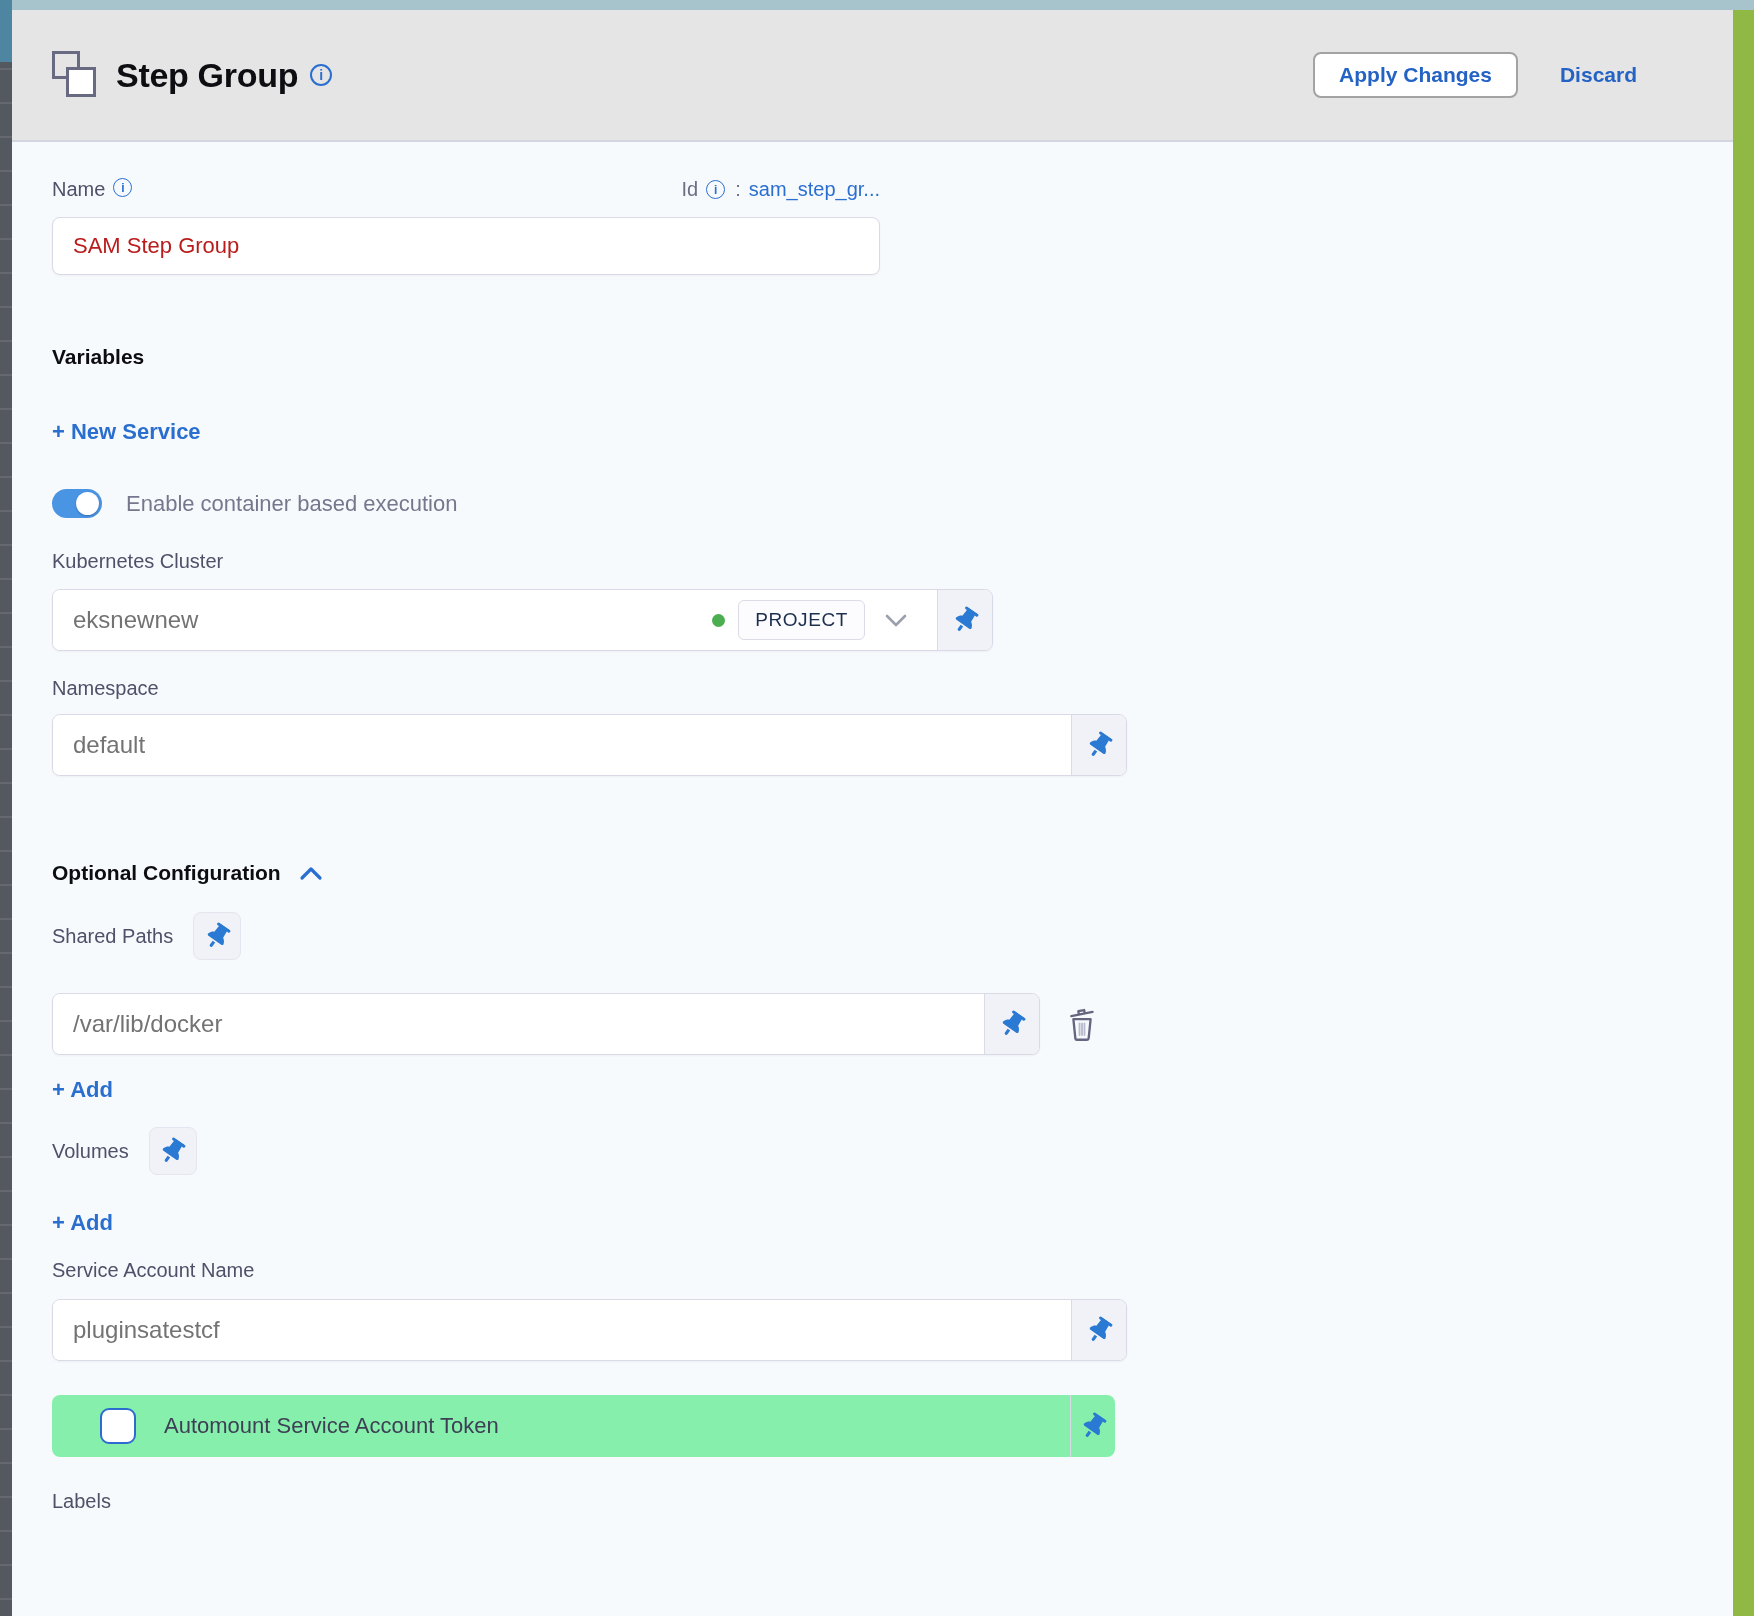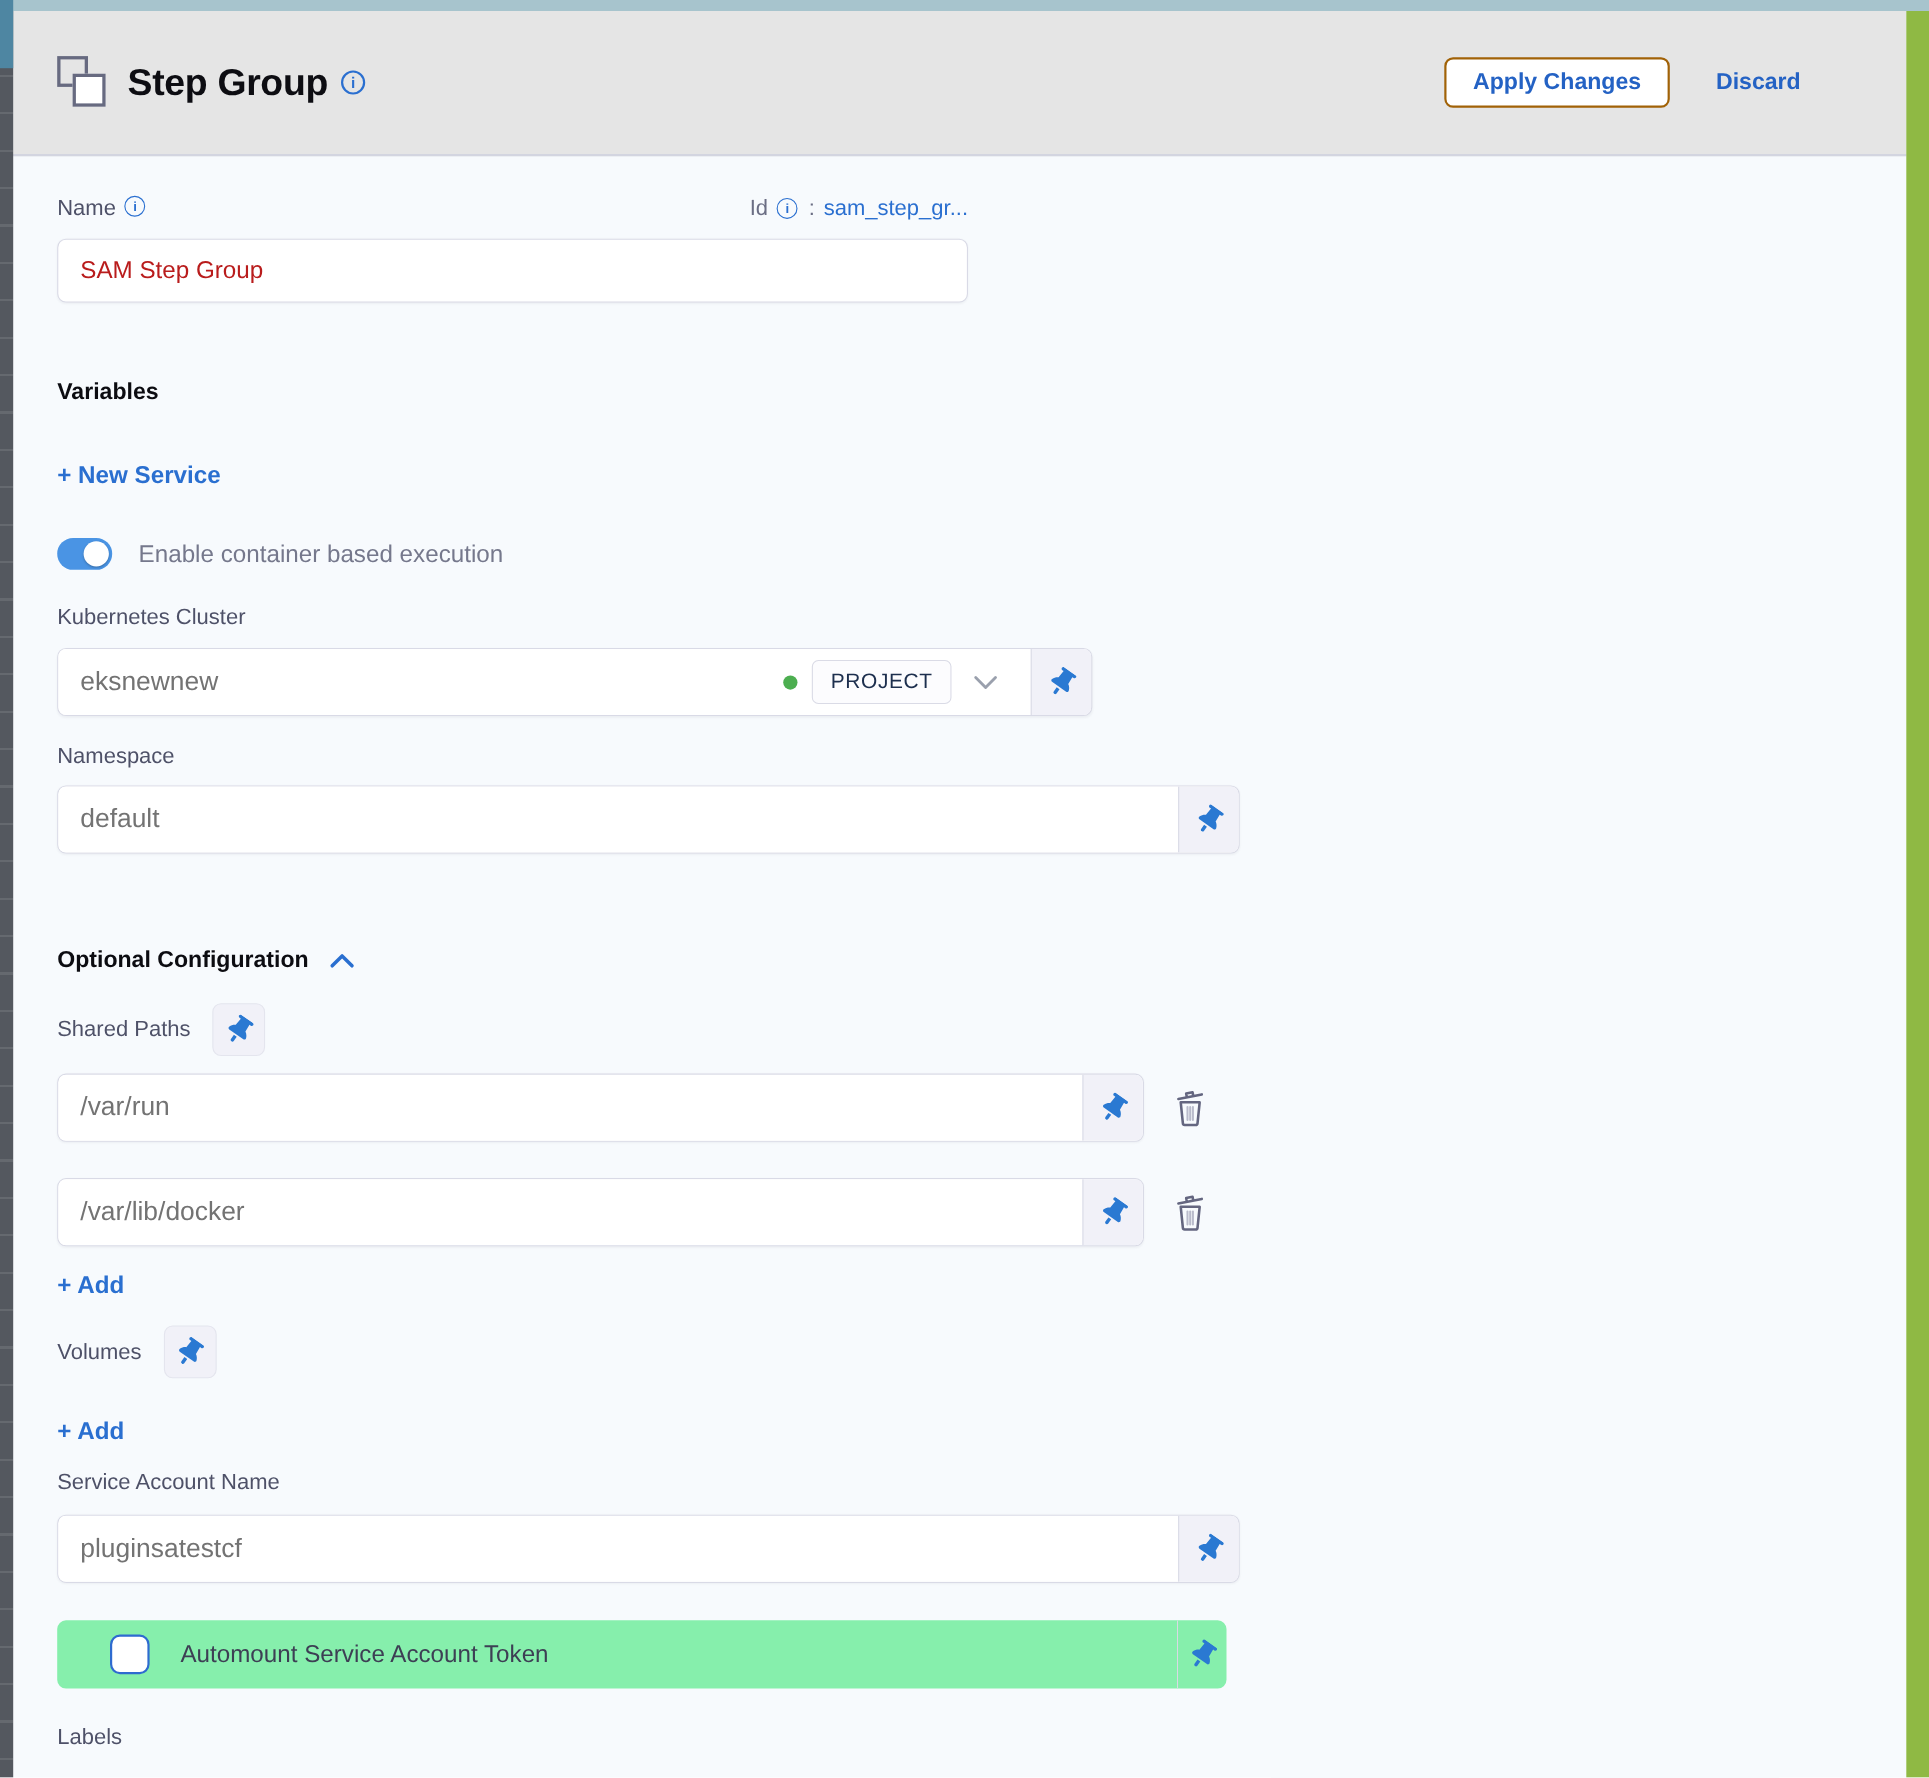--- a/index.html
+++ b/index.html
@@ -38,21 +38,21 @@
   .sg-icon .front { left:14px; top:16px; width:30px; height:30px; background:#ffffff; }
   .panel-title { margin-left:18px; font-size:34px; font-weight:700; color:#0d0d12; letter-spacing:-0.3px; }
   .info-badge {
     display:inline-flex; align-items:center; justify-content:center;
     width:22px; height:22px; border:2px solid #2a6fd0; border-radius:50%;
     color:#2a6fd0; font-size:14px; font-weight:700; margin-left:12px; flex:none;
   }
   .info-badge.small { width:19px; height:19px; border-width:1.5px; font-size:12px; margin-left:8px; }
   .header-spacer { flex:1; }
   .apply-btn {
-    height:46px; padding:0 24px; background:#ffffff; border:2px solid #a16207; border-radius:8px;
+    height:46px; padding:0 24px; background:#ffffff; border:2px solid #a3a3a3; border-radius:8px;
     color:#2462c4; font-size:21px; font-weight:700; font-family:"Liberation Sans",sans-serif; cursor:pointer;
   }
   .discard-link { margin-left:42px; color:#2462c4; font-size:21px; font-weight:700; cursor:pointer; }
 
   
   .field-label { font-size:20px; color:#4e5168; }
   .section-heading { font-size:21px; font-weight:700; color:#0c0c11; }
   .link { color:#2a6fd0; font-size:22px; font-weight:600; cursor:pointer; display:inline-block; }
 
   
@@ -229,24 +229,25 @@
     
     <div class="inline-pin-row">
       <span class="field-label">Shared Paths</span>
       <span class="pin-button">
         <svg class="pin-svg" viewBox="0 0 384 512">
             <path d="M32 32C32 14.3 46.3 0 64 0H320c17.7 0 32 14.3 32 32s-14.3 32-32 32H290.5l11.4 148.2c36.7 19.9 65.7 53.2 79.5 94.7l1 3c3.3 9.8 1.6 20.5-4.4 28.8s-15.7 13.3-26 13.3H32c-10.3 0-19.9-4.9-26-13.3s-7.7-19-4.4-28.8l1-3c13.8-41.5 42.8-74.8 79.5-94.7L93.5 64H64C46.3 64 32 49.7 32 32zM160 384h64v96c0 17.7-14.3 32-32 32s-32-14.3-32-32V384z"></path>
           </svg>
       </span>
     </div>
 
-    <div class="path-row">
+
+    <div class="path-row second">
       <div class="input-group w-path">
         <div class="ig-main">
-          <span class="ig-text">/var/run</span>
+          <span class="ig-text">/var/lib/docker</span>
         </div>
         <div class="ig-addon">
           <svg class="pin-svg" viewBox="0 0 384 512">
               <path d="M32 32C32 14.3 46.3 0 64 0H320c17.7 0 32 14.3 32 32s-14.3 32-32 32H290.5l11.4 148.2c36.7 19.9 65.7 53.2 79.5 94.7l1 3c3.3 9.8 1.6 20.5-4.4 28.8s-15.7 13.3-26 13.3H32c-10.3 0-19.9-4.9-26-13.3s-7.7-19-4.4-28.8l1-3c13.8-41.5 42.8-74.8 79.5-94.7L93.5 64H64C46.3 64 32 49.7 32 32zM160 384h64v96c0 17.7-14.3 32-32 32s-32-14.3-32-32V384z"></path>
             </svg>
         </div>
       </div>
       <button class="trash-button">
         <svg width="32" height="38" viewBox="0 0 26 30" fill="none">
           <g transform="rotate(-11 6 8)">
@@ -254,45 +255,20 @@
             <path d="M10.6 8.2 V5.4 H15.4 V8.2" stroke="#646680" stroke-width="1.9" stroke-linejoin="round"></path>
           </g>
           <path d="M6 11 L7.6 26.6 Q7.7 27.8 8.9 27.8 H17.1 Q18.3 27.8 18.4 26.6 L20 11 Z" stroke="#646680" stroke-width="1.9" stroke-linejoin="round"></path>
           <path d="M11 14.5 V24" stroke="#b9bbcb" stroke-width="1.5" stroke-linecap="round"></path>
           <path d="M13 14.5 V24" stroke="#b9bbcb" stroke-width="1.5" stroke-linecap="round"></path>
           <path d="M15 14.5 V24" stroke="#b9bbcb" stroke-width="1.5" stroke-linecap="round"></path>
         </svg>
       </button>
     </div>
 
-    <div class="path-row second">
-      <div class="input-group w-path">
-        <div class="ig-main">
-          <span class="ig-text">/var/lib/docker</span>
-        </div>
-        <div class="ig-addon">
-          <svg class="pin-svg" viewBox="0 0 384 512">
-              <path d="M32 32C32 14.3 46.3 0 64 0H320c17.7 0 32 14.3 32 32s-14.3 32-32 32H290.5l11.4 148.2c36.7 19.9 65.7 53.2 79.5 94.7l1 3c3.3 9.8 1.6 20.5-4.4 28.8s-15.7 13.3-26 13.3H32c-10.3 0-19.9-4.9-26-13.3s-7.7-19-4.4-28.8l1-3c13.8-41.5 42.8-74.8 79.5-94.7L93.5 64H64C46.3 64 32 49.7 32 32zM160 384h64v96c0 17.7-14.3 32-32 32s-32-14.3-32-32V384z"></path>
-            </svg>
-        </div>
-      </div>
-      <button class="trash-button">
-        <svg width="32" height="38" viewBox="0 0 26 30" fill="none">
-          <g transform="rotate(-11 6 8)">
-            <path d="M4.2 8.2 H21.8" stroke="#646680" stroke-width="1.9" stroke-linecap="round"></path>
-            <path d="M10.6 8.2 V5.4 H15.4 V8.2" stroke="#646680" stroke-width="1.9" stroke-linejoin="round"></path>
-          </g>
-          <path d="M6 11 L7.6 26.6 Q7.7 27.8 8.9 27.8 H17.1 Q18.3 27.8 18.4 26.6 L20 11 Z" stroke="#646680" stroke-width="1.9" stroke-linejoin="round"></path>
-          <path d="M11 14.5 V24" stroke="#b9bbcb" stroke-width="1.5" stroke-linecap="round"></path>
-          <path d="M13 14.5 V24" stroke="#b9bbcb" stroke-width="1.5" stroke-linecap="round"></path>
-          <path d="M15 14.5 V24" stroke="#b9bbcb" stroke-width="1.5" stroke-linecap="round"></path>
-        </svg>
-      </button>
-    </div>
-
     <span class="link add-link-1">+ Add</span>
 
     
     <div class="inline-pin-row vol">
       <span class="field-label">Volumes</span>
       <span class="pin-button">
         <svg class="pin-svg" viewBox="0 0 384 512">
             <path d="M32 32C32 14.3 46.3 0 64 0H320c17.7 0 32 14.3 32 32s-14.3 32-32 32H290.5l11.4 148.2c36.7 19.9 65.7 53.2 79.5 94.7l1 3c3.3 9.8 1.6 20.5-4.4 28.8s-15.7 13.3-26 13.3H32c-10.3 0-19.9-4.9-26-13.3s-7.7-19-4.4-28.8l1-3c13.8-41.5 42.8-74.8 79.5-94.7L93.5 64H64C46.3 64 32 49.7 32 32zM160 384h64v96c0 17.7-14.3 32-32 32s-32-14.3-32-32V384z"></path>
           </svg>
       </span>

